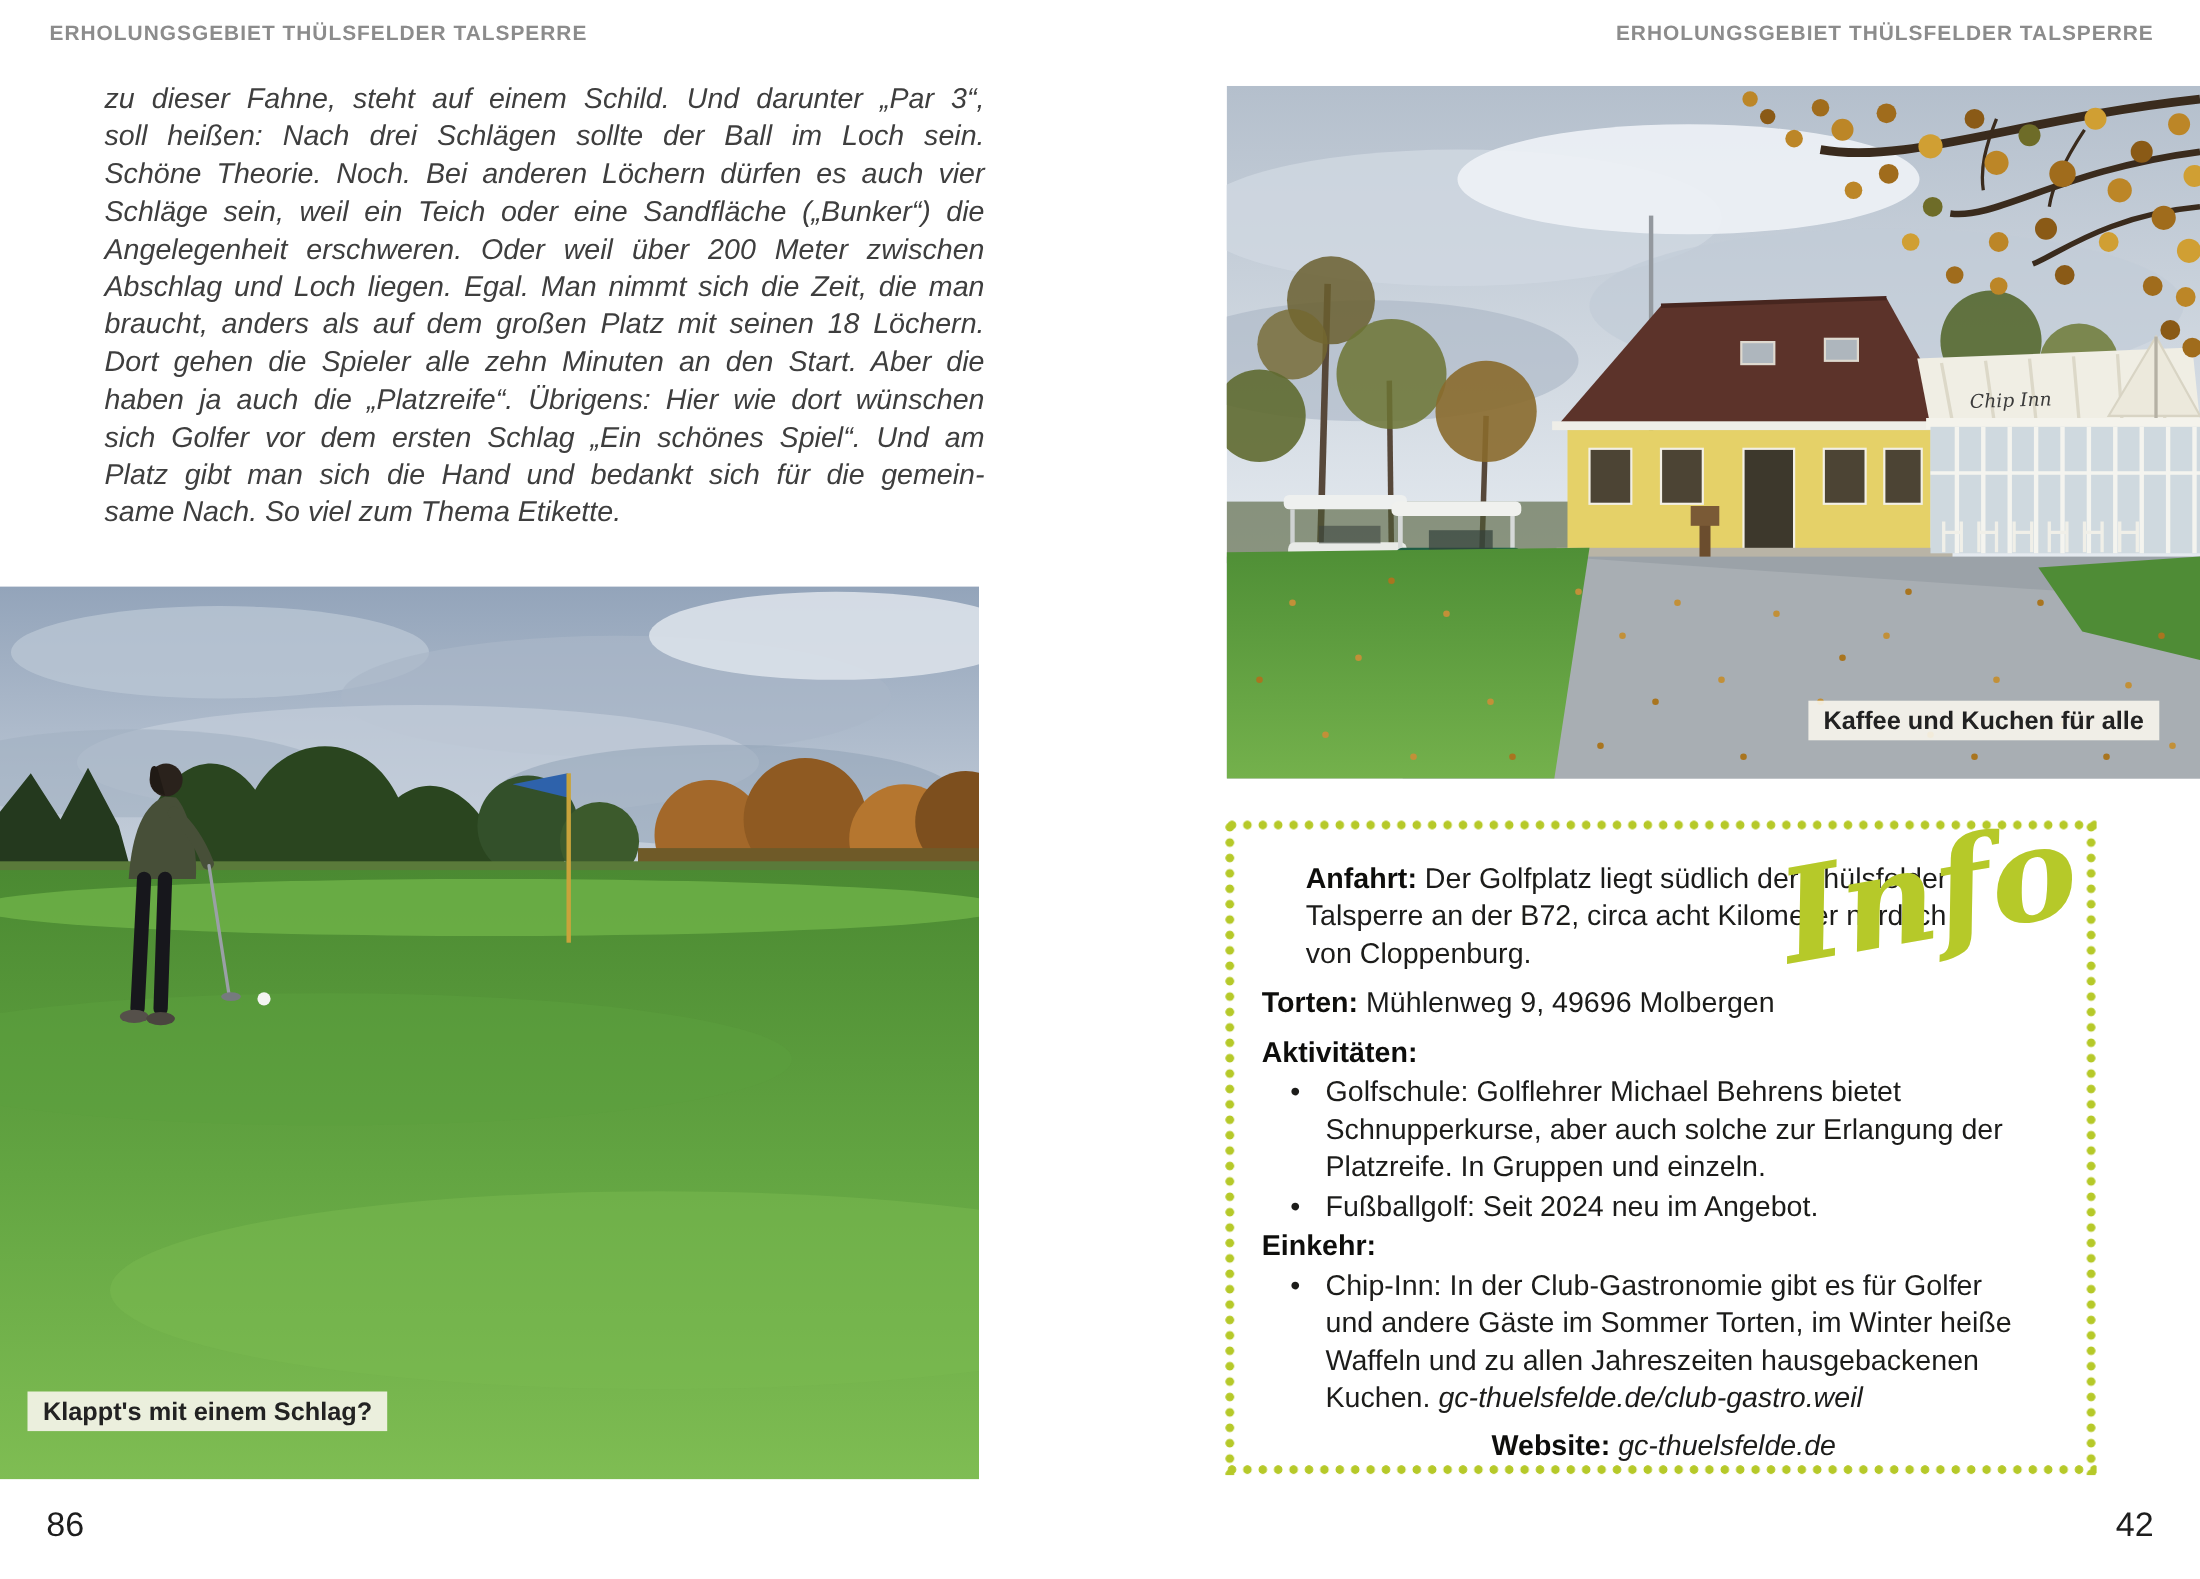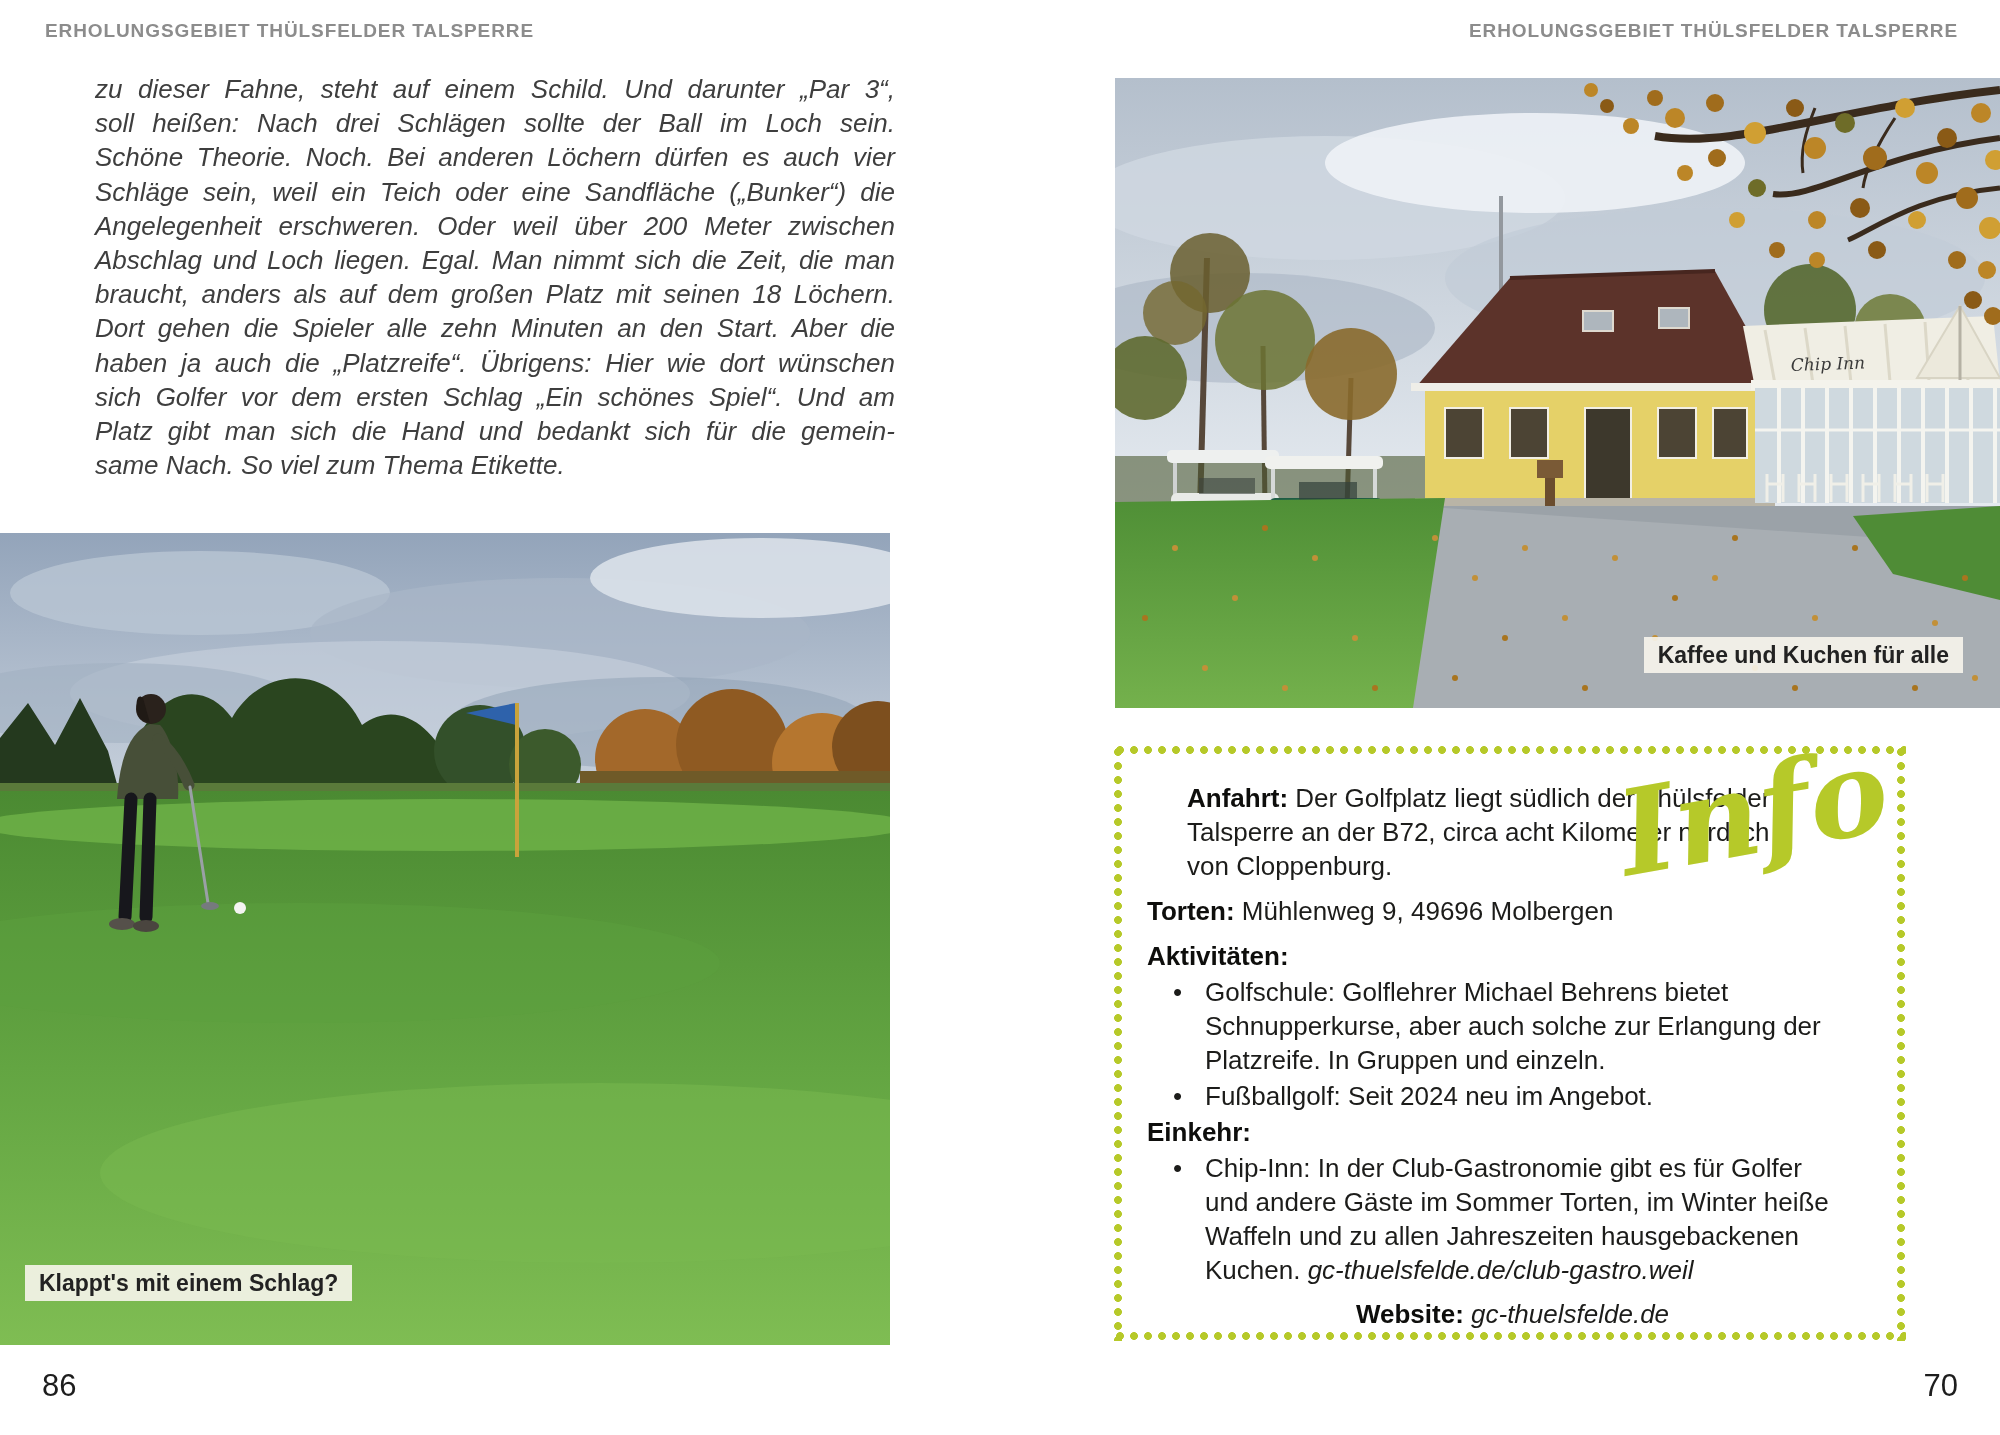--- a/index.html
+++ b/index.html
@@ -336,13 +336,13 @@
 
   <div class="bullet-item">
     <span class="bullet">•</span>
     <span class="bi-text"><span>Chip-Inn: In der Club-Gastronomie gibt es für Golfer und andere Gäste im Sommer Torten, im Winter heiße Waffeln und zu allen Jahreszeiten hausgebackenen Kuchen.</span> <span class="em">gc-thuelsfelde.de/club-gastro.weil</span></span>
   </div>
 
   <p class="info-block website"><b>Website:</b> <span class="em">gc-thuelsfelde.de</span></p>
 </div>
 
 <div class="pagenum pn-left">86</div>
-<div class="pagenum pn-right">70</div>
+<div class="pagenum pn-right">42</div>
 
 </body></html>

